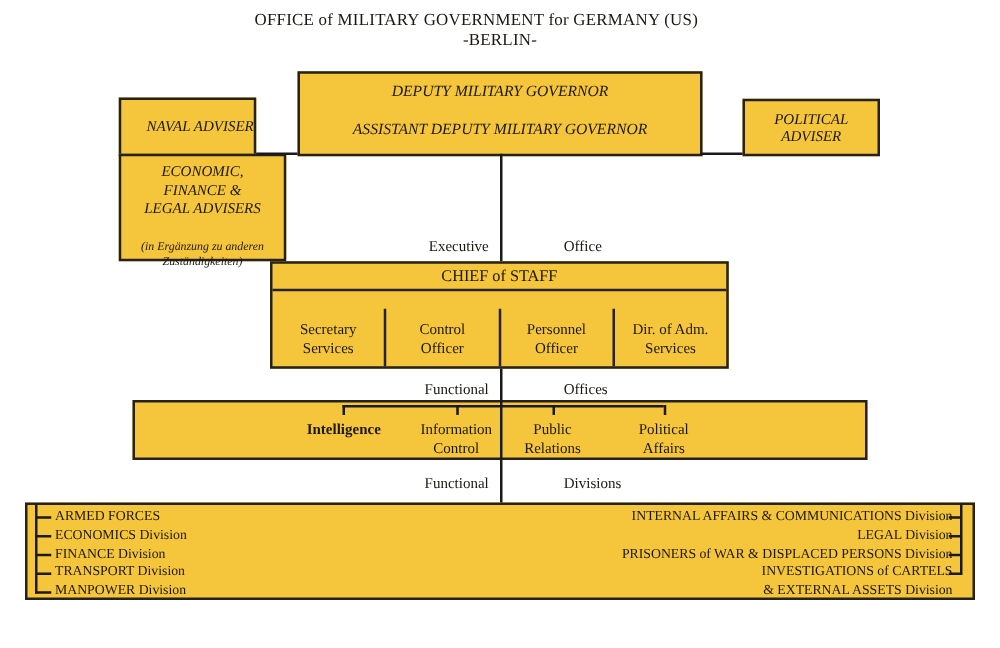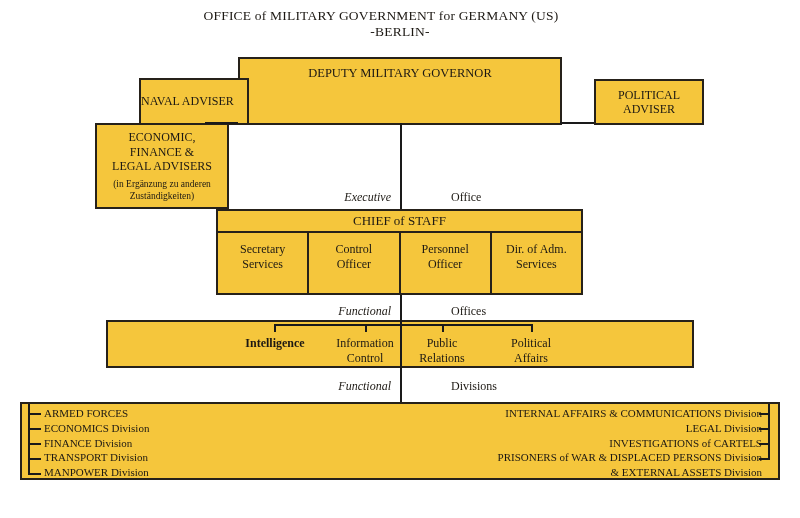--- a/index.html
+++ b/index.html
@@ -11,42 +11,43 @@
   html,body{margin:0;padding:0;background:#ffffff;}
   .canvas{
     position:relative;width:800px;height:518px;background:#ffffff;
     font-family:"Liberation Serif","DejaVu Serif",serif;color:var(--text);
     overflow:hidden;
   }
   .box{
     position:absolute;box-sizing:border-box;
     background:var(--fill);border:2px solid var(--border);
     text-align:center;
+    font-style:italic;
   }
   .title{position:absolute;top:8px;left:0;width:762px;text-align:center;font-size:13.5px;letter-spacing:.2px;line-height:16px;}
   .title .t2{width:800px;}
   .deputy{left:238px;top:57px;width:324px;height:68px;font-size:12.5px;
           display:flex;flex-direction:column;align-items:center;padding-top:7px;row-gap:15px;line-height:15px;}
   .naval{left:95px;top:78px;width:110px;height:47px;font-size:12px;
-         display:flex;align-items:center;justify-content:flex-start;margin-left:44px;}
+         display:flex;align-items:center;justify-content:flex-end;}
   .economic{left:95px;top:123px;width:134px;height:86px;font-size:12px;padding-top:5px;}
   .economic .ec-main{line-height:14.5px;}
-  .economic .ec-note{font-size:9.5px;line-height:12.5px;margin-top:4px;}
+  .economic .ec-note{font-size:9.5px;line-height:12.5px;margin-top:18px;}
   .political{left:594px;top:79px;width:110px;height:46px;font-size:12px;line-height:14.5px;
              display:flex;flex-direction:column;align-items:center;justify-content:center;}
   .hline,.vline{position:absolute;background:var(--line);}
   .plabel{position:absolute;font-size:12px;line-height:14px;white-space:nowrap;}
-  .plabel.l{right:409px;text-align:right;font-style:italic;}
+  .plabel.l{right:409px;text-align:right;}
   .plabel.r{left:411px;text-align:right;margin-left:40px;}
   
   .chief{position:absolute;left:216px;top:209px;width:367px;height:86px;box-sizing:border-box;
          background:var(--fill);border:2px solid var(--border);display:flex;flex-direction:column;}
   .chief-head{height:20px;border-bottom:2px solid var(--border);text-align:center;
               font-size:13px;line-height:20px;}
-  .chief-row{flex:1;display:flex;}
+  .chief-row{flex:1;display:flex;margin-top:14px;}
   .ccell{flex:1;text-align:center;font-size:12px;line-height:15px;padding-top:9px;box-sizing:border-box;}
   .ccell + .ccell{border-left:2px solid var(--border);}
   
   .wide{position:absolute;left:106px;top:320px;width:588px;height:48px;box-sizing:border-box;
         background:var(--fill);border:2px solid var(--border);}
   .wide .bracket-h{position:absolute;top:2px;left:166px;width:257px;height:2px;background:var(--line);}
   .wide .drop{position:absolute;top:2px;width:2px;height:8px;background:var(--line);}
   .wlabel{position:absolute;top:14px;width:100px;text-align:center;font-size:12px;line-height:14.5px;}
   
   .bottom{position:absolute;left:20px;top:402px;width:760px;height:78px;box-sizing:border-box;
@@ -64,20 +65,21 @@
 
 <div class="canvas">
 
   <div class="title">
     <div>OFFICE of MILITARY GOVERNMENT for GERMANY (US)</div>
     <div class="t2">-BERLIN-</div>
   </div>
 
   <div class="box deputy">
     <div>DEPUTY MILITARY GOVERNOR</div>
+    <div>ASSISTANT DEPUTY MILITARY GOVERNOR</div>
   </div>
 
   <div class="box naval">
     <span>NAVAL ADVISER</span>
   </div>
 
   <div class="box economic">
     <div class="ec-main">
       <div>ECONOMIC,</div>
       <div>FINANCE &amp;</div>
@@ -171,19 +173,19 @@
     </div>
 
     <div class="vline vl-right"></div>
     <div class="tick" style="right:9px;width:10px;top:9px;"></div>
     <div class="tick" style="right:9px;width:10px;top:24px;"></div>
     <div class="tick" style="right:9px;width:10px;top:39px;"></div>
     <div class="tick" style="right:9px;width:10px;top:54px;"></div>
     <div class="dlist rightl">
       <div>INTERNAL AFFAIRS &amp; COMMUNICATIONS Division</div>
       <div>LEGAL Division</div>
+      <div>PRISONERS of WAR &amp; DISPLACED PERSONS Division</div>
       <div>INVESTIGATIONS of CARTELS</div>
-      <div>PRISONERS of WAR &amp; DISPLACED PERSONS Division</div>
       <div>&amp; EXTERNAL ASSETS Division</div>
     </div>
   </div>
 
 </div>
 
 </body></html>

